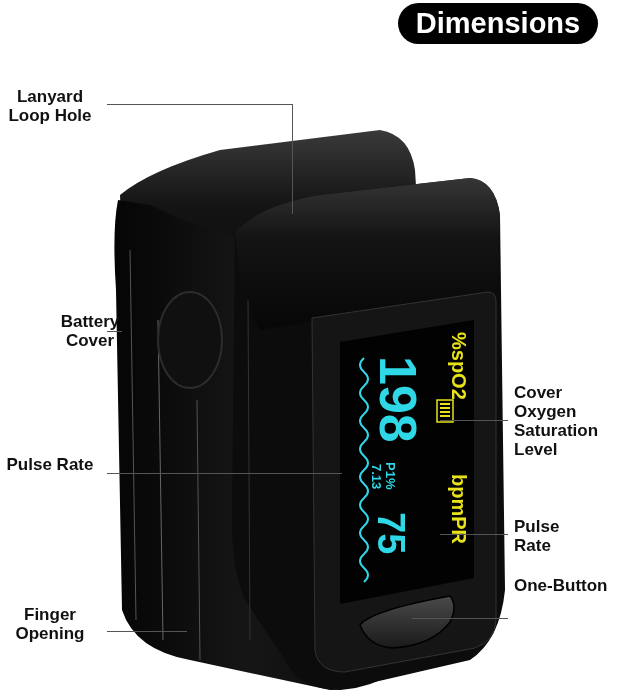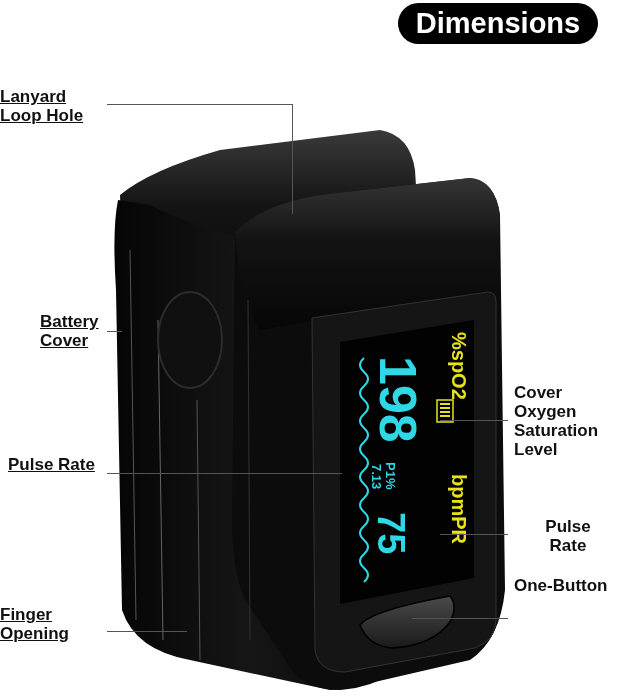--- a/index.html
+++ b/index.html
@@ -2,21 +2,21 @@
 <html><head>
   <meta charset="utf-8">
   <style>
     html, body { margin: 0; padding: 0; background: #ffffff; }
     body { width: 622px; height: 700px; position: relative; overflow: hidden;
            font-family: "Liberation Sans", sans-serif; }
     .badge { position: absolute; left: 398px; top: 3px; width: 200px; height: 41px;
              background: #000; border-radius: 21px; color: #fff; font-weight: bold;
              font-size: 29px; display: flex; align-items: center; justify-content: center; }
     .label { position: absolute; font-weight: bold; font-size: 17px; line-height: 19px; color: #111; }
-    .label.left { text-align: left; text-decoration: underline; }
+    .label.left { text-align: center; }
     .label.right { text-align: left; }
     .lead { position: absolute; background: #555; }
     svg.device { position: absolute; left: 0; top: 0; }
     .screen-text { font-family: "Liberation Sans", sans-serif; font-weight: bold; }
   </style>
 </head>
 <body>
 
 <div class="badge">Dimensions</div>
 
@@ -87,33 +87,33 @@
 <div class="lead" style="left:412px;top:618px;width:96px;height:1px;"></div>
 
 <div class="label left" style="left:0px;top:87px;width:100px;">
   <div>Lanyard</div>
   <div>Loop Hole</div>
 </div>
 <div class="label left" style="left:0px;top:312px;width:100px;margin-left:40px;">
   <div>Battery</div>
   <div>Cover</div>
 </div>
-<div class="label left" style="left:0px;top:455px;width:100px;padding-left:8px;">
+<div class="label left" style="left:0px;top:455px;width:100px;">
   <div>Pulse Rate</div>
 </div>
 <div class="label left" style="left:0px;top:605px;width:100px;">
   <div>Finger</div>
   <div>Opening</div>
 </div>
 
 <div class="label right" style="left:514px;top:383px;width:108px;">
   <div>Cover</div>
   <div>Oxygen</div>
   <div>Saturation</div>
   <div>Level</div>
 </div>
-<div class="label right" style="left:514px;top:517px;width:108px;text-align:center;">
+<div class="label right" style="left:514px;top:517px;width:108px;">
   <div>Pulse</div>
   <div>Rate</div>
 </div>
 <div class="label right" style="left:514px;top:576px;width:108px;">
   <div>One-Button</div>
 </div>
 
 </body></html>

